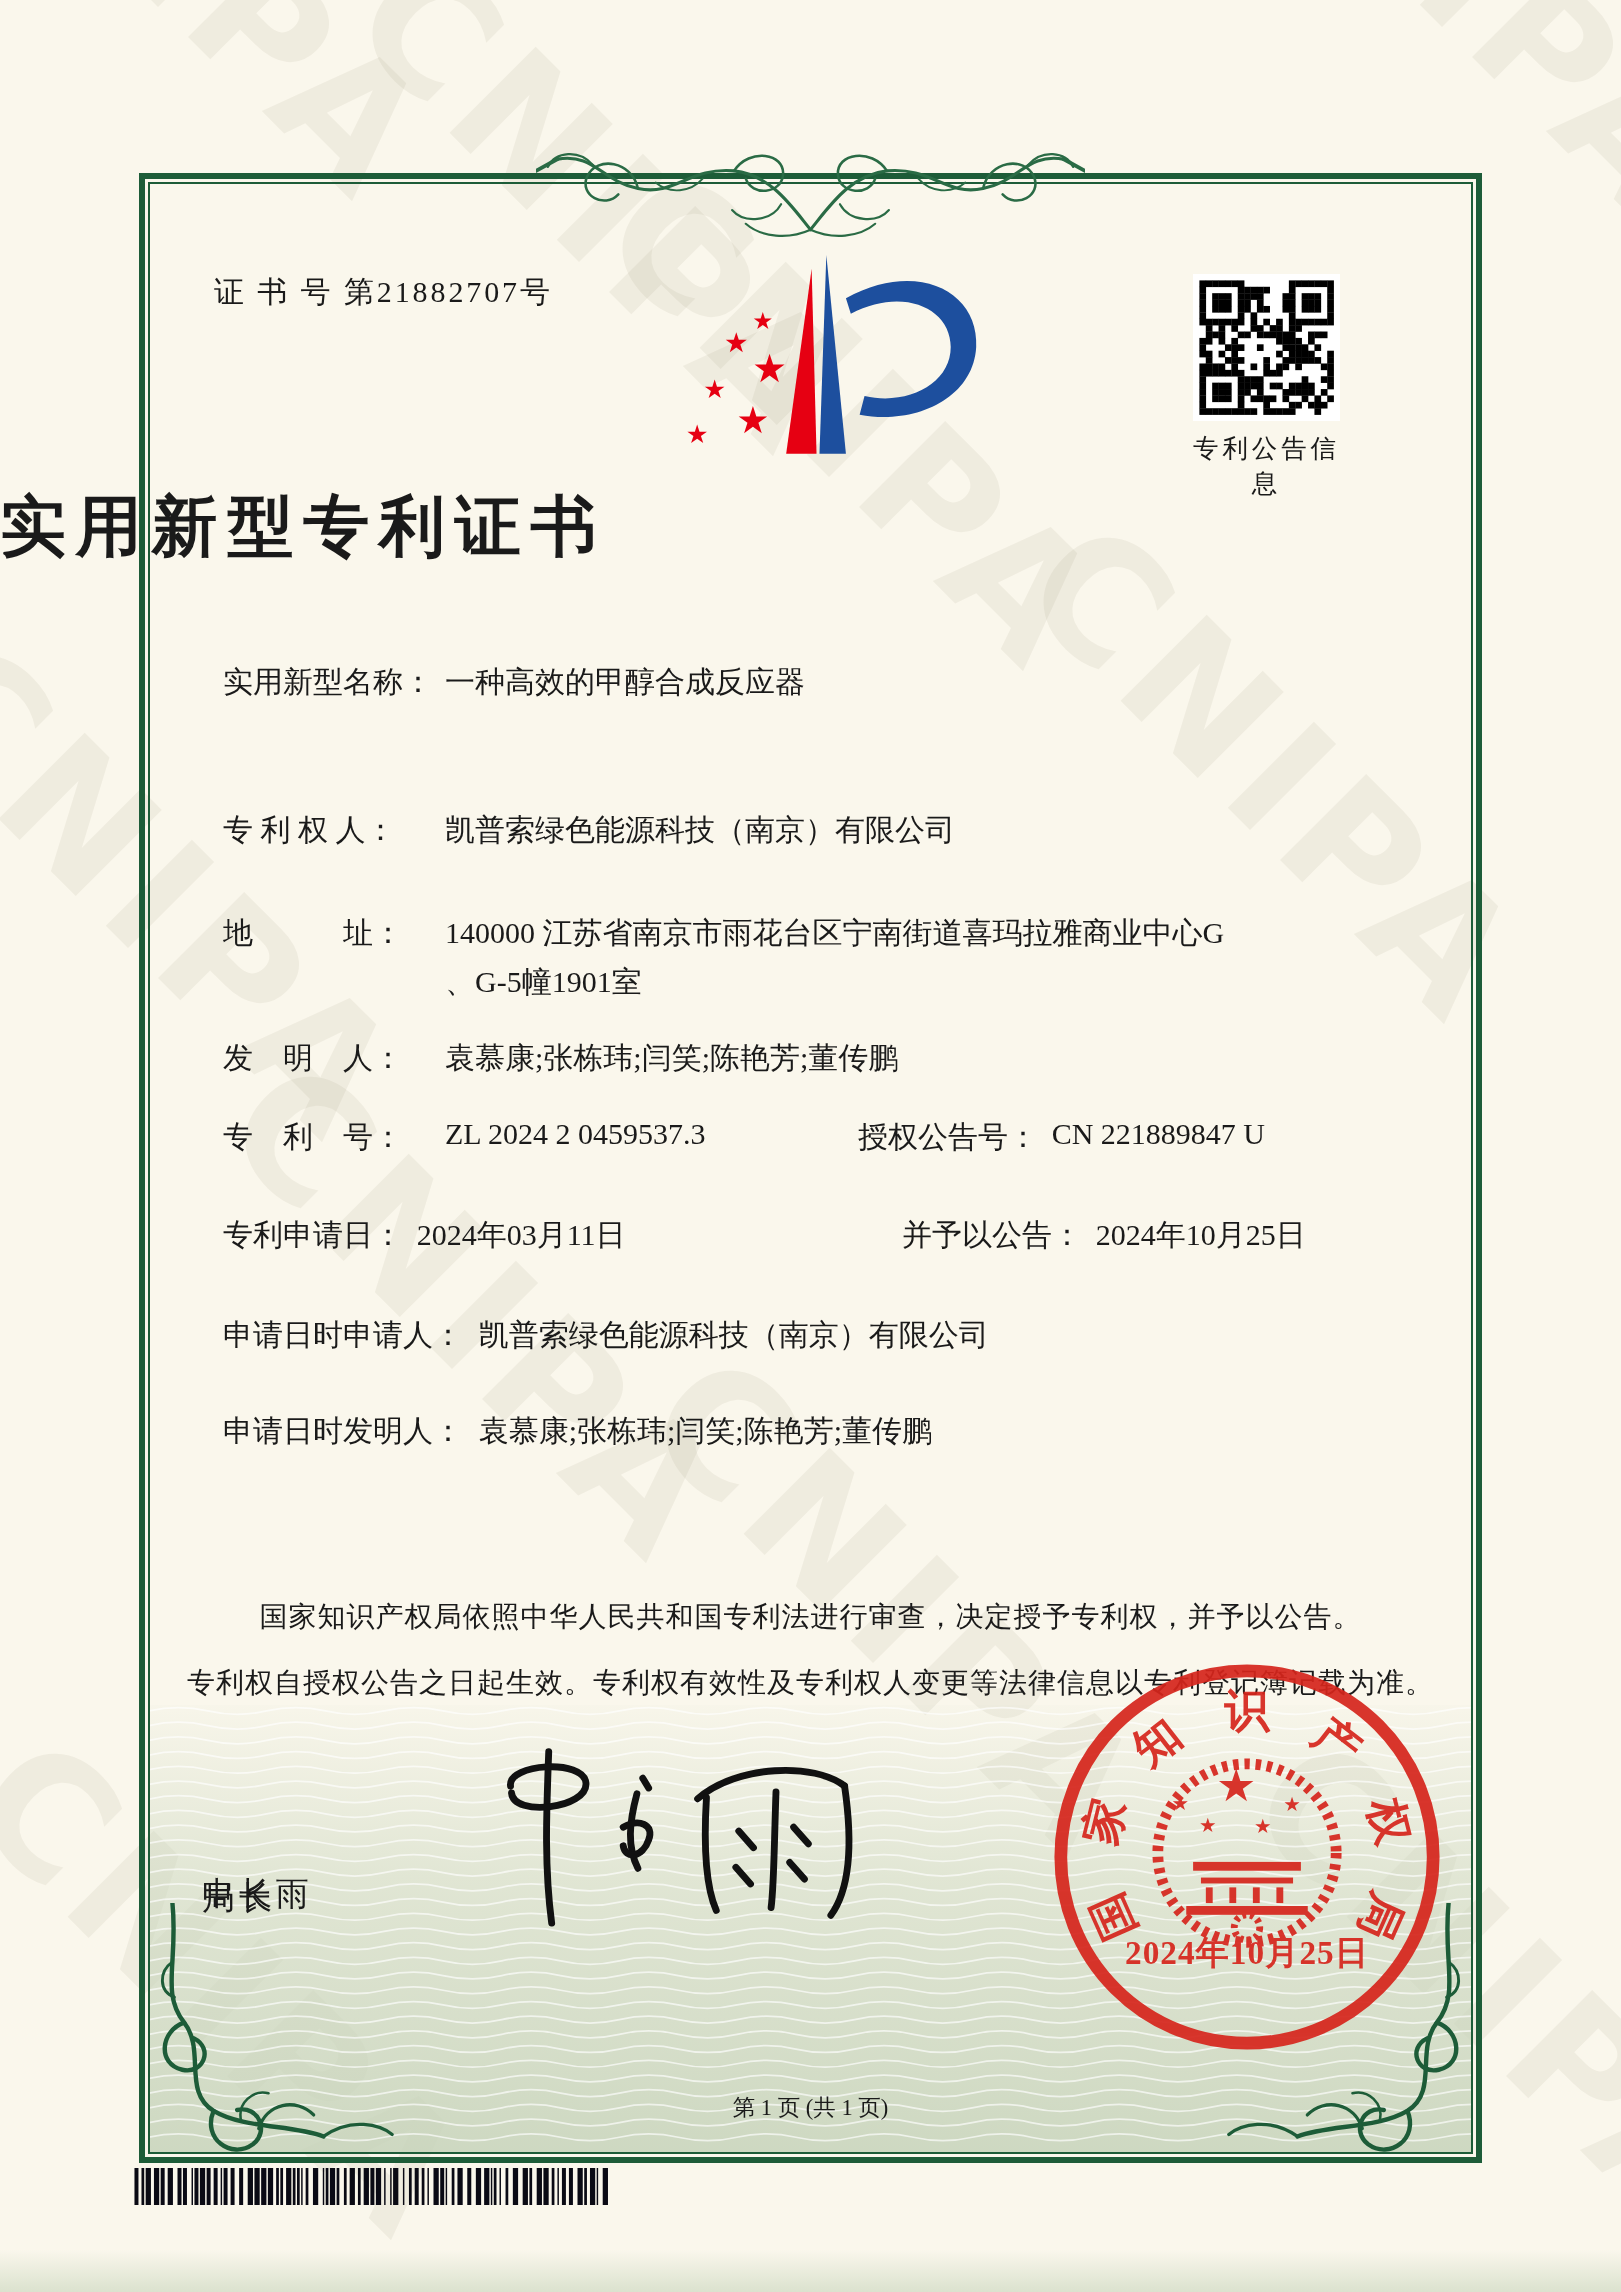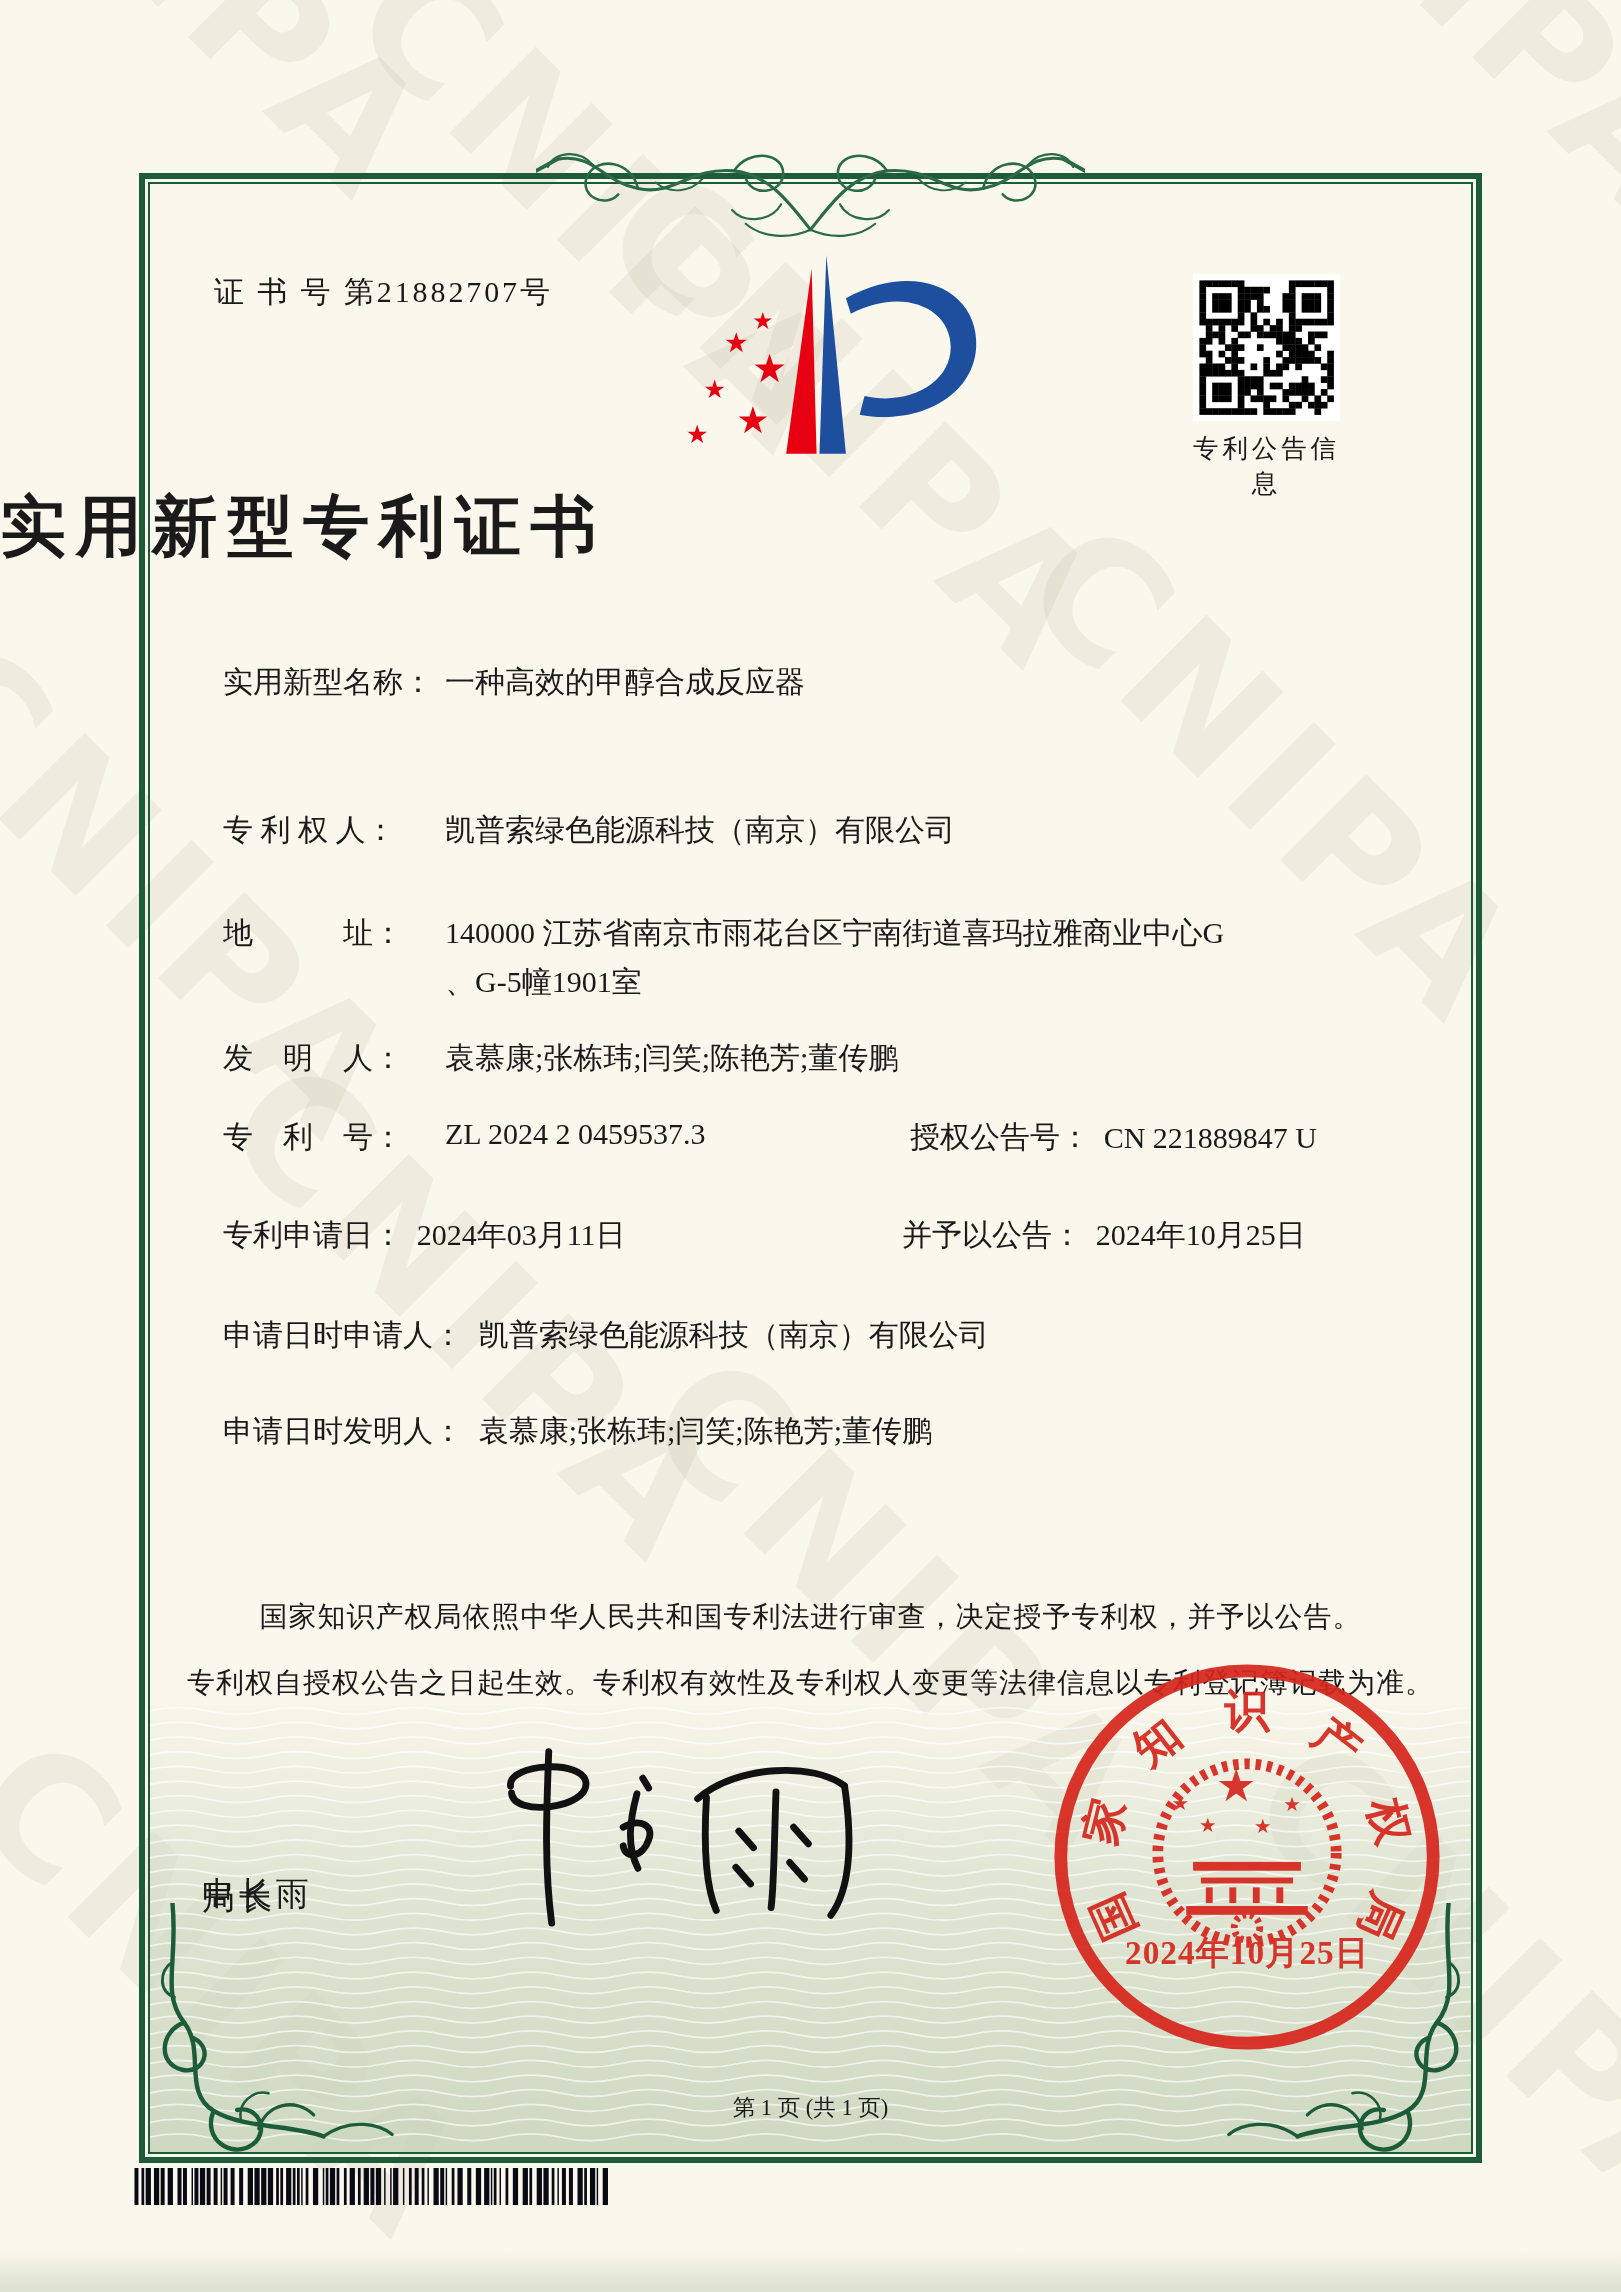--- a/index.html
+++ b/index.html
@@ -407,21 +407,21 @@
 
   <div class="row" style="top:1010px;margin-top:28px;">
     <span class="lab">发　明　人：</span>
     <span class="val">袁慕康;张栋玮;闫笑;陈艳芳;董传鹏</span>
   </div>
 
   <div class="row" style="top:1117px;">
     <span class="lab">专　利　号：</span>
     <span class="val">ZL 2024 2 0459537.3</span>
   </div>
-  <div class="row2" style="left:910px;top:1117px;align-items:center;">
+  <div class="row2" style="left:858px;top:1117px;">
     <span class="lab">授权公告号：</span>
     <span class="val" style="margin-left:13.7px;">CN 221889847 U</span>
   </div>
 
   <div class="row" style="top:1215px;">
     <span class="lab" style="min-width:0;">专利申请日：</span>
     <span class="val" style="margin-left:13.7px;">2024年03月11日</span>
   </div>
   <div class="row2" style="left:902px;top:1215px;">
     <span class="lab">并予以公告：</span>

